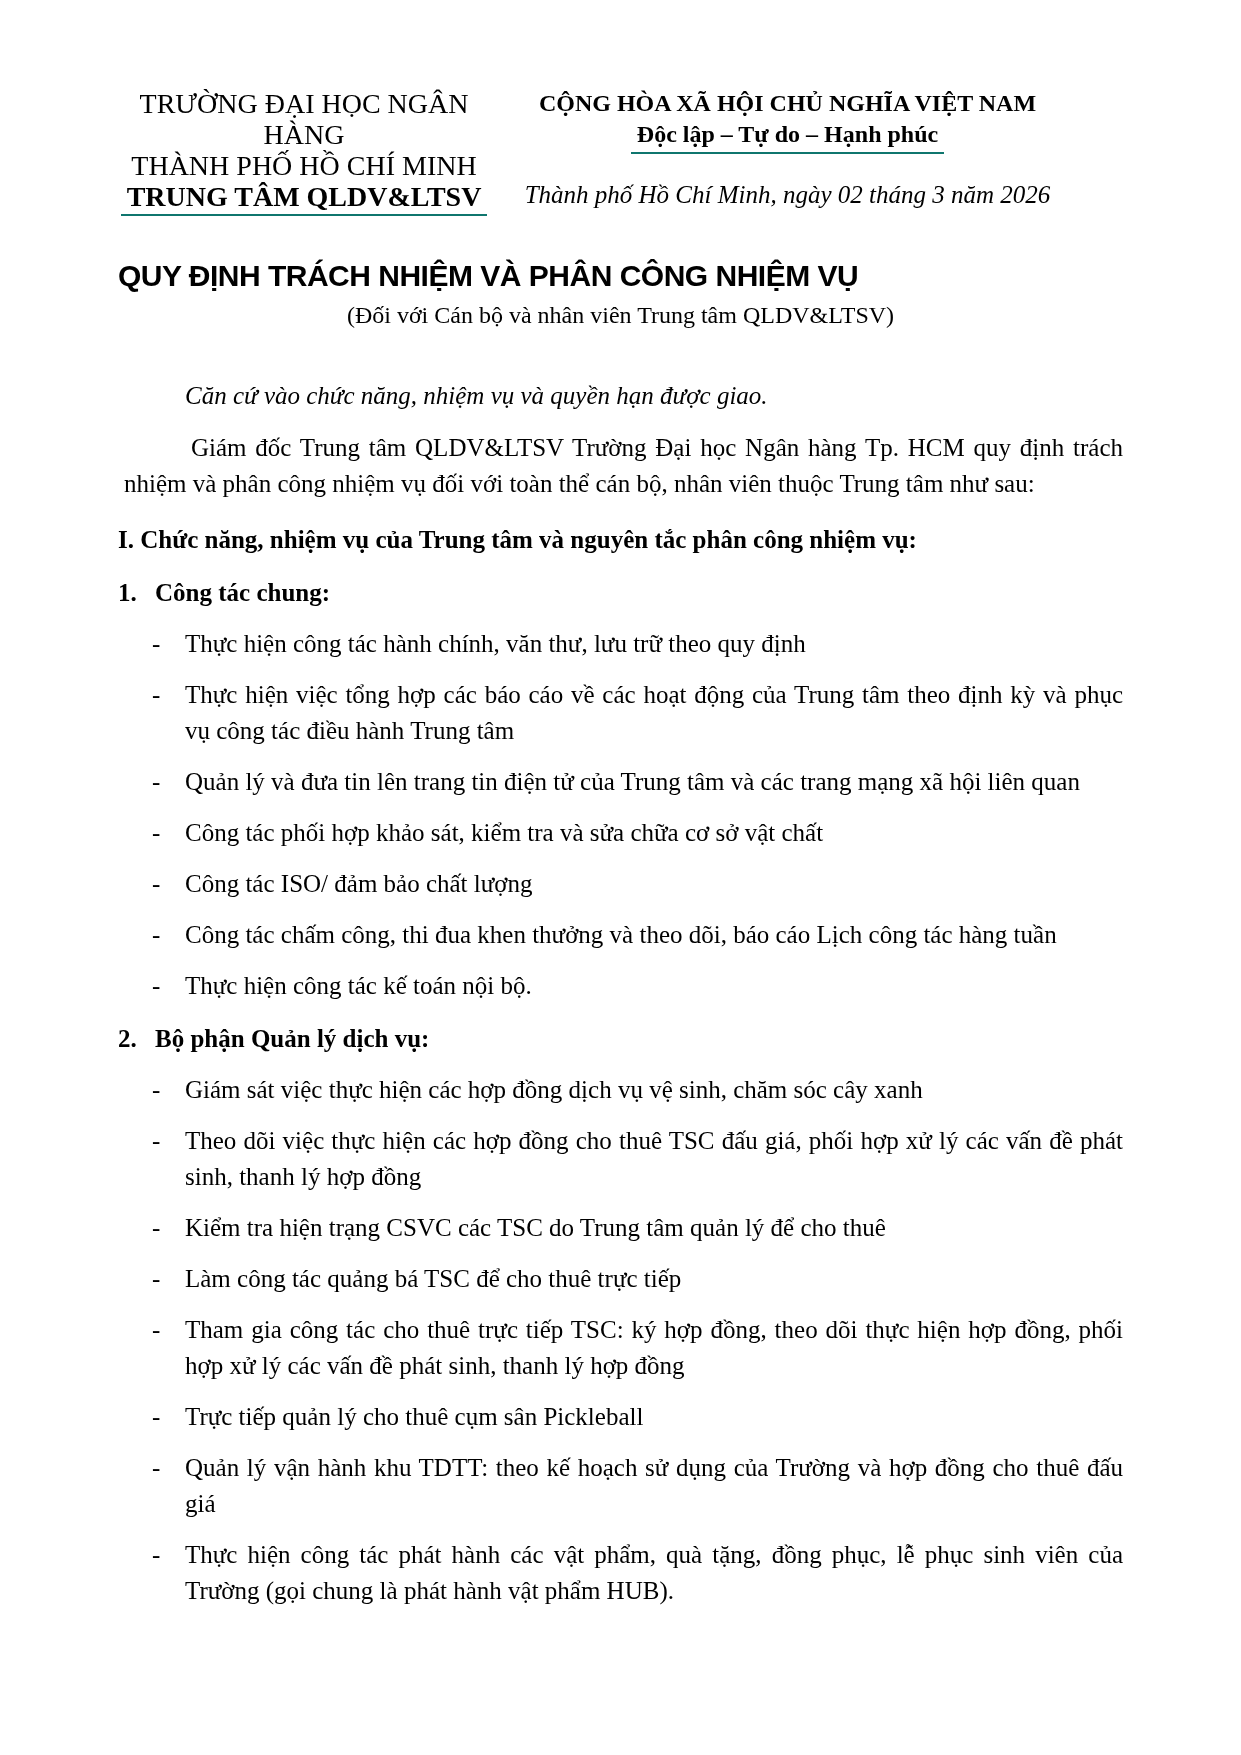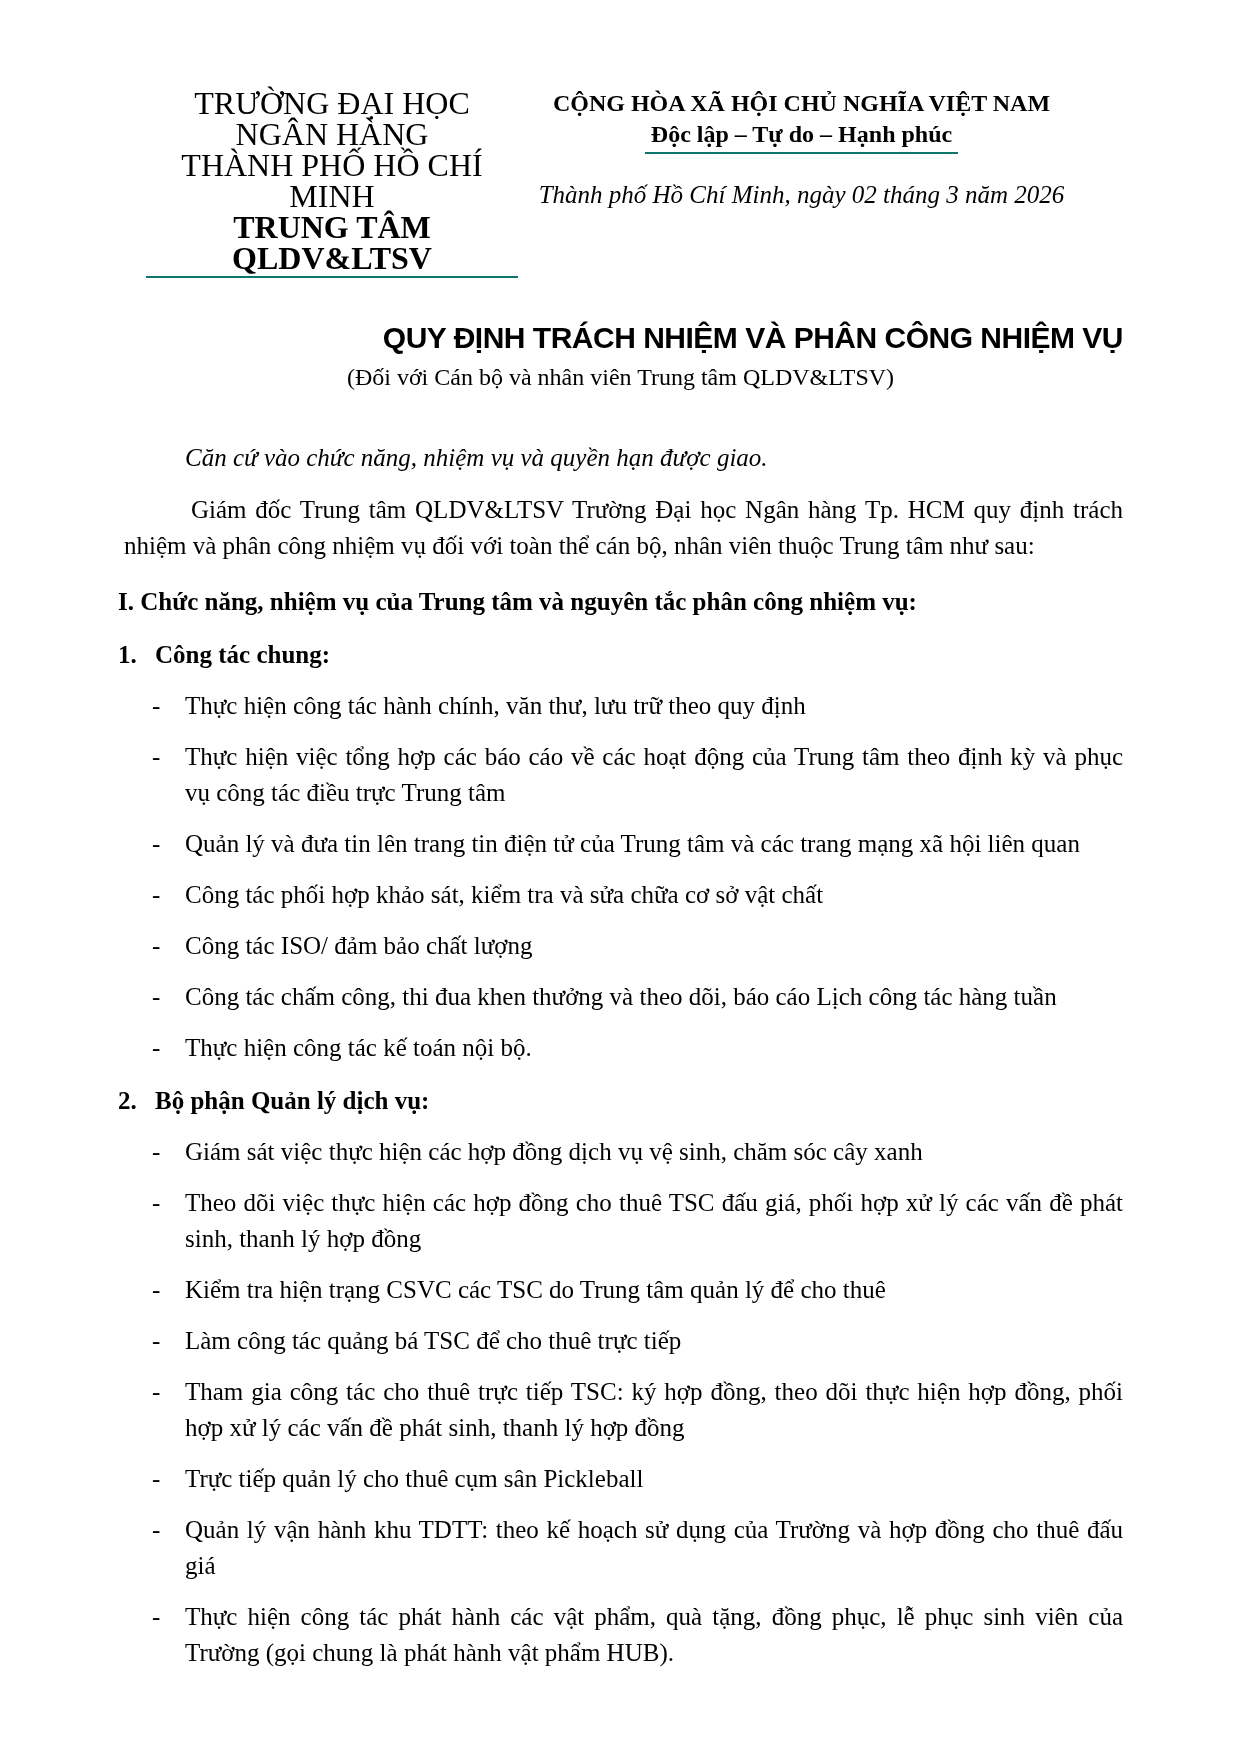--- a/index.html
+++ b/index.html
@@ -24,23 +24,22 @@
   .italic { font-style: italic; }
 
   
   .header {
     display: flex;
     align-items: flex-start;
   }
   .header-left {
     flex: 0 0 372px;
     text-align: center;
-    font-size: 32px;
+    font-size: 28px;
     line-height: 31px;
-    margin-left: 28px;
   }
   .header-right {
     flex: 1;
     text-align: center;
     font-size: 24px;
     line-height: 31px;
     padding-right: 48px;
     padding-left: 10px;
   }
   .underlined {
@@ -50,21 +49,21 @@
   }
   .dateline {
     margin-top: 26px;
     font-size: 25px;
     line-height: 30px;
   }
 
   
   .doc-title {
     margin: 42px 0 0 0;
-    text-align: right;
+    text-align: left;
     font-family: "Liberation Sans", "DejaVu Sans", sans-serif;
     font-weight: bold;
     font-size: 30px;
     letter-spacing: -0.5px;
     line-height: 36px;
   }
   .doc-subtitle {
     text-align: center;
     font-size: 24px;
     margin-top: 6px;
@@ -143,21 +142,21 @@
   </div>
   <div class="items">
 
       <div class="bullet">
         <span class="dash">-</span>
         <span class="bullet-text">Thực hiện công tác hành chính, văn thư, lưu trữ theo quy định</span>
       </div>
 
       <div class="bullet">
         <span class="dash">-</span>
-        <span class="bullet-text">Thực hiện việc tổng hợp các báo cáo về các hoạt động của Trung tâm theo định kỳ và phục vụ công tác điều trực Trung tâm</span>
+        <span class="bullet-text">Thực hiện việc tổng hợp các báo cáo về các hoạt động của Trung tâm theo định kỳ và phục vụ công tác điều hành Trung tâm</span>
       </div>
 
       <div class="bullet">
         <span class="dash">-</span>
         <span class="bullet-text">Quản lý và đưa tin lên trang tin điện tử của Trung tâm và các trang mạng xã hội liên quan</span>
       </div>
 
       <div class="bullet">
         <span class="dash">-</span>
         <span class="bullet-text">Công tác phối hợp khảo sát, kiểm tra và sửa chữa cơ sở vật chất</span>

